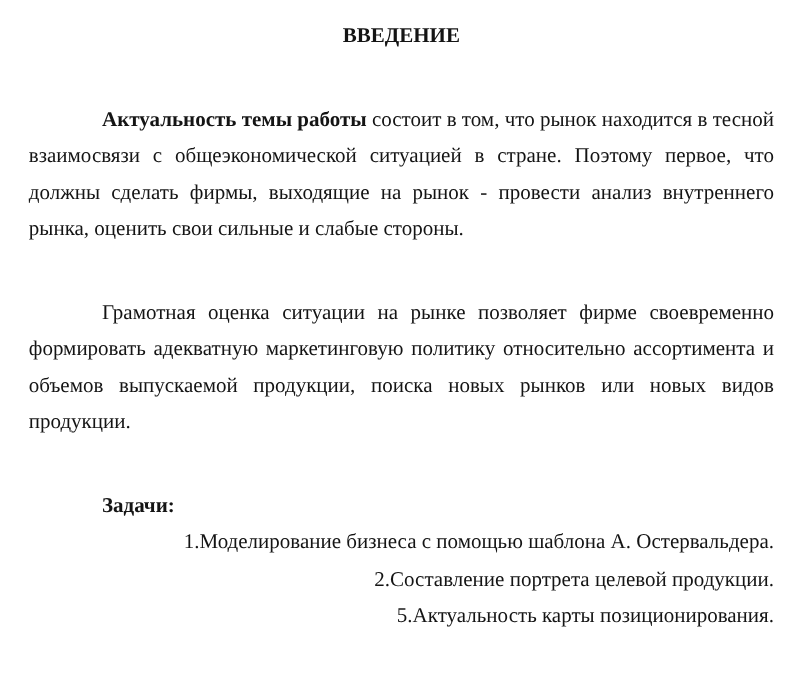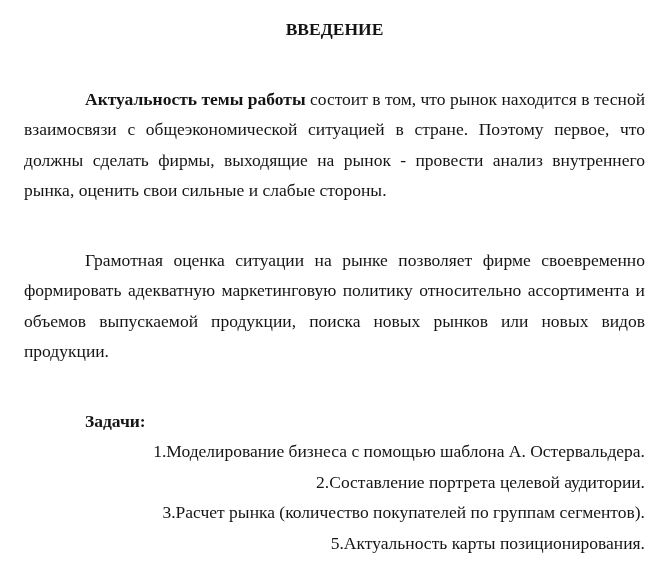--- a/index.html
+++ b/index.html
@@ -62,22 +62,21 @@
 
   <p class="para indent justify"><span>Грамотная оценка ситуации на рынке позволяет фирме своевременно формировать адекватную маркетинговую политику относительно ассортимента и объемов выпускаемой продукции, поиска новых рынков или новых видов продукции.</span></p>
 
 
   <p class="para indent bold">Задачи:</p>
 
   <div class="task-list">
 
     <div class="task-row"><span class="task-num">1.</span><span>Моделирование бизнеса с помощью шаблона А. Остервальдера.</span></div>
 
-    <div class="task-row"><span class="task-num">2.</span><span>Составление портрета целевой аудитории.</span></div>
+    <div class="task-row"><span class="task-num">2.</span><span>Составление портрета целевой продукции.</span></div>
 
-    <div class="task-row"><span class="task-num">3.</span><span>Расчет рынка (количество покупателей по группам сегментов).</span></div>
 
 
     <div class="task-row"><span class="task-num">5.</span><span>Актуальность карты позиционирования.</span></div>
 
   </div>
 
 </div>
 
 </body></html>

